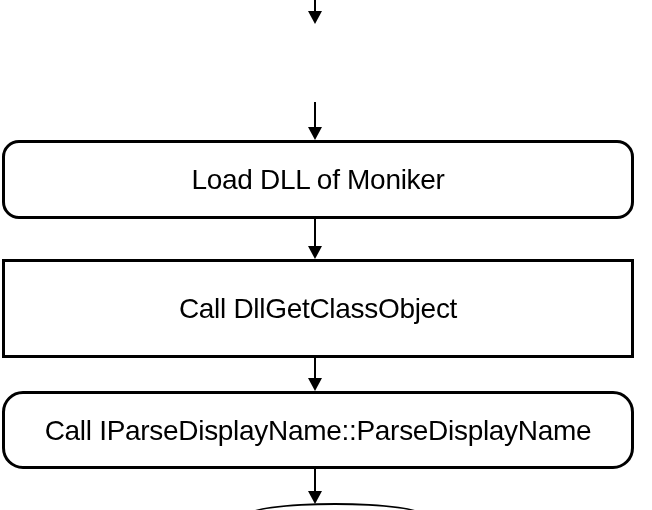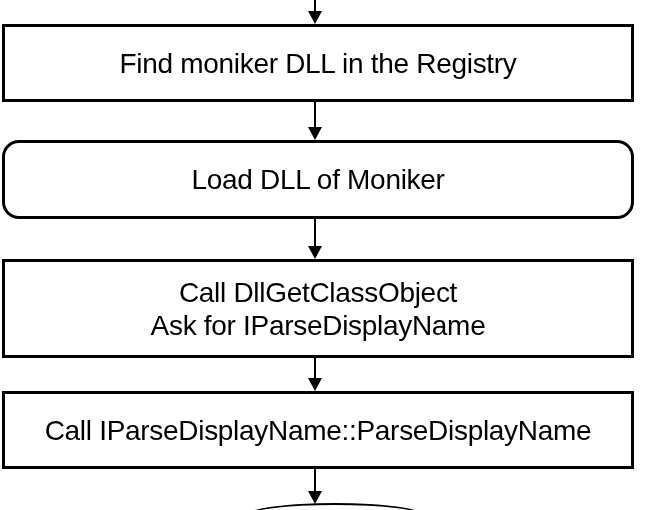--- a/index.html
+++ b/index.html
@@ -35,21 +35,21 @@
     display: block;
     font-size: 28px;
     line-height: 33px;
     color: var(--text);
     letter-spacing: -0.3px;
     white-space: nowrap;
   }
   .box-1 { top: 24px;  height: 78px; }
   .box-2 { top: 140px; height: 79px; border-radius: 17px; }
   .box-3 { top: 259px; height: 99px; }
-  .box-4 { top: 391px; height: 78px; }
+  .box-4 { top: 391px; height: 78px; border-radius: 21px; }
 
   .arrow { position: absolute; }
   .arrow .line {
     position: absolute;
     left: 314px;
     width: 2px;
     background: var(--arrow);
   }
   .arrow .head {
     position: absolute;
@@ -85,41 +85,37 @@
 </head>
 <body>
 
 <div class="canvas">
 
   <div class="arrow arrow-0">
     <div class="line"></div>
     <div class="head"></div>
   </div>
 
-  <div class="flow-box box-1">
-    <span class="label-line">Find moniker DLL in the Registry</span>
-  </div>
 
   <div class="arrow arrow-1">
     <div class="line"></div>
     <div class="head"></div>
   </div>
 
   <div class="flow-box box-2">
     <span class="label-line">Load DLL of Moniker</span>
   </div>
 
   <div class="arrow arrow-2">
     <div class="line"></div>
     <div class="head"></div>
   </div>
 
   <div class="flow-box box-3">
     <span class="label-line">Call DllGetClassObject</span>
-    <span class="label-line">Ask for IParseDisplayName</span>
   </div>
 
   <div class="arrow arrow-3">
     <div class="line"></div>
     <div class="head"></div>
   </div>
 
   <div class="flow-box box-4">
     <span class="label-line">Call IParseDisplayName::ParseDisplayName</span>
   </div>

